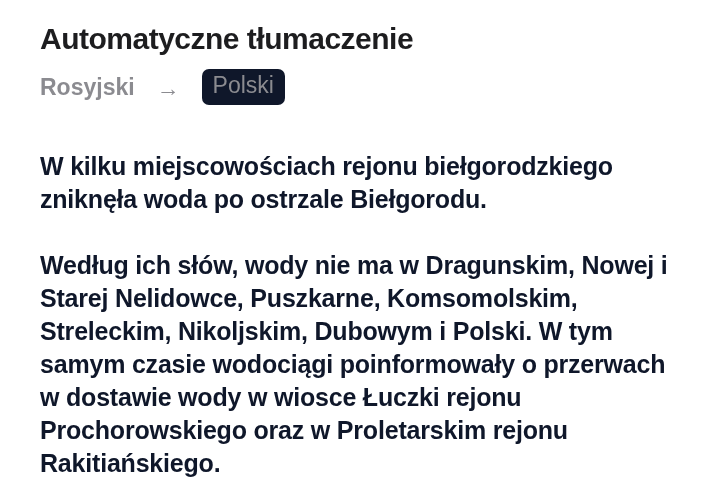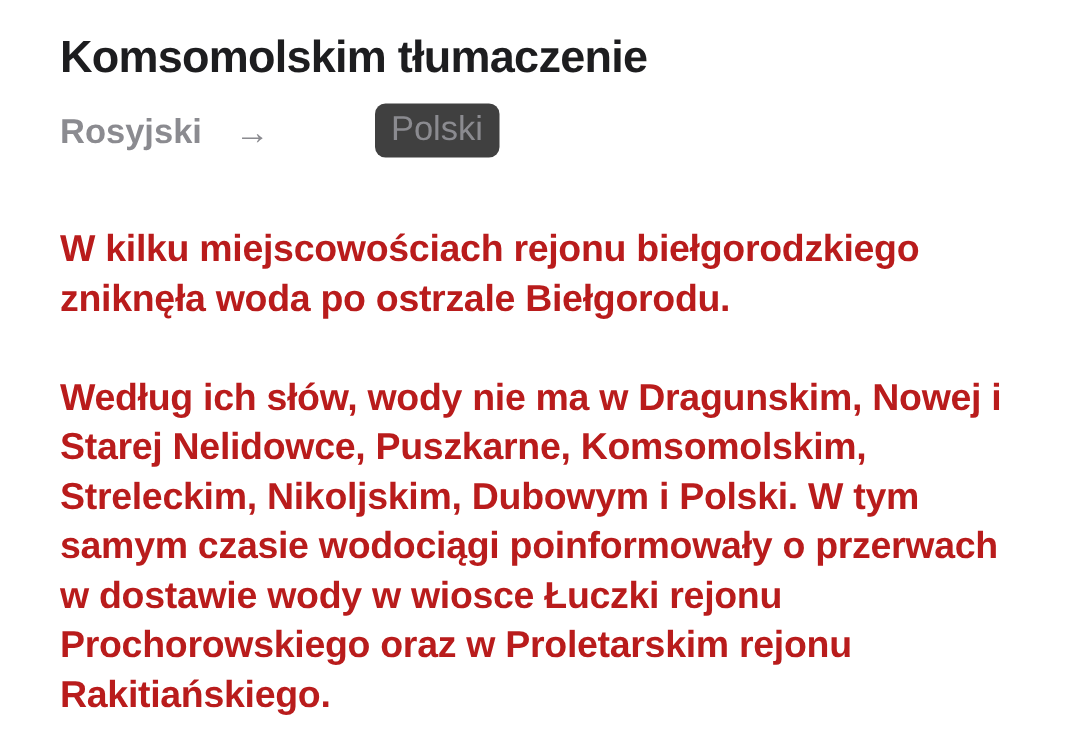--- a/index.html
+++ b/index.html
@@ -41,44 +41,43 @@
     font-weight: 700;
   }
   .lang-arrow {
     font-weight: 400;
     font-size: 23px;
     line-height: 1;
     transform: translateY(1px);
   }
   .lang-chip {
     display: inline-block;
-    background: #404040;
+    background: #0f172a;
     border-radius: 7px;
     padding: 3px 11px 6px 11px;
     font-weight: 400;
     color: #8b8b90;
     cursor: pointer;
-    margin-left: 48px;
   }
   .body-text p {
     margin: 0 0 33px 0;
     max-width: 643px;
     font-size: 25px;
     line-height: 33px;
     font-weight: 700;
     letter-spacing: -0.2px;
-    color: #b91c1c;
+    color: #0f172a;
   }
 </style>
 </head>
 <body>
 
 <div class="screen">
 
-  <h1 class="page-title">Komsomolskim tłumaczenie</h1>
+  <h1 class="page-title">Automatyczne tłumaczenie</h1>
 
   <div class="lang-row">
     <span class="lang-source">Rosyjski</span>
     <span class="lang-arrow">→</span>
     <span class="lang-chip">Polski</span>
   </div>
 
   <div class="body-text">
     <p>W kilku miejscowościach rejonu biełgorodzkiego zniknęła woda po ostrzale Biełgorodu.</p>
     <p>Według ich słów, wody nie ma w Dragunskim, Nowej i Starej Nelidowce, Puszkarne, Komsomolskim, Streleckim, Nikoljskim, Dubowym i Polski. W tym samym czasie wodociągi poinformowały o przerwach w dostawie wody w wiosce Łuczki rejonu Prochorowskiego oraz w Proletarskim rejonu Rakitiańskiego.</p>

